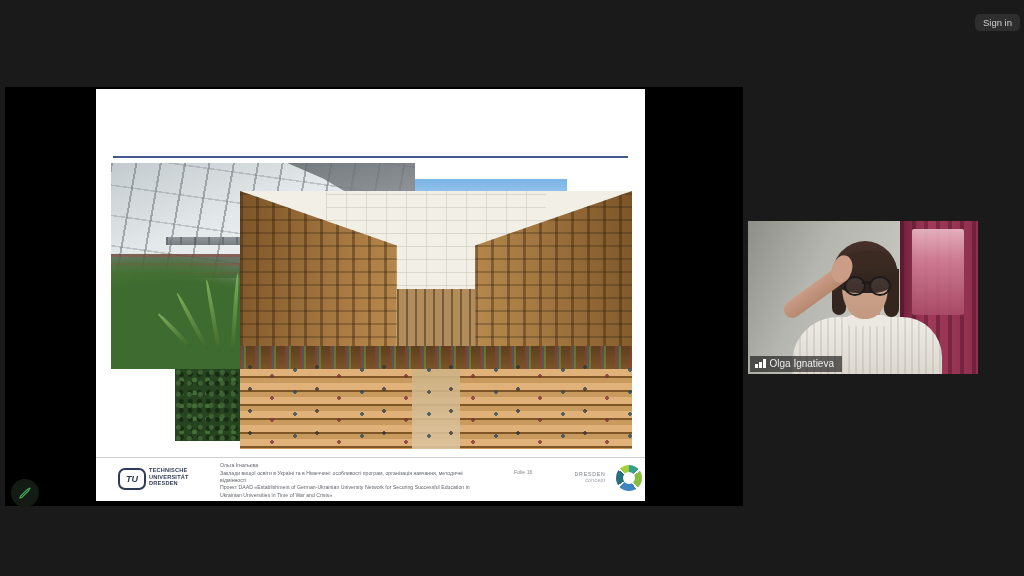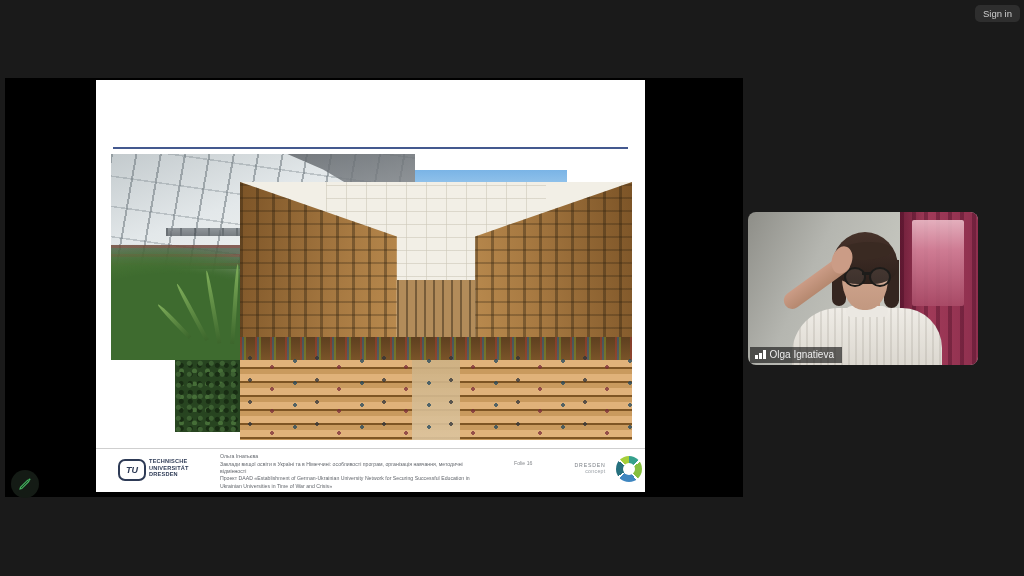--- a/index.html
+++ b/index.html
@@ -1,17 +1,17 @@
 <!DOCTYPE html>
 <html><head>
 <meta charset="utf-8">
 <style>
   html,body{margin:0;padding:0;background:#1a1a1a;width:1024px;height:576px;overflow:hidden;
     font-family:"Liberation Sans","DejaVu Sans",sans-serif;}
-  .stage{position:relative;width:1024px;height:408px;background:#1a1a1a;}
+  .stage{position:relative;width:1024px;height:408px;background:#1a1a1a;margin-top:9px;}
   .abs{position:absolute;}
 
   
   .signin{top:5px;right:4px;background:#2e2e2e;color:#cfcfcf;font-size:9.5px;
     padding:3px 8px;border-radius:5px;border:none;cursor:pointer;}
 
   
   .share{left:5px;top:78px;width:738px;height:419px;background:#000;}
 
   
@@ -102,21 +102,21 @@
     font-size:6.5px;letter-spacing:1px;line-height:1.3;transform:scale(.8);transform-origin:0 0;}
   .concept-text .c2{letter-spacing:.4px;color:#9aa0a6;}
   .concept-swirl{left:520px;top:376px;width:26px;height:26px;border-radius:50%;
     background:conic-gradient(#35a08c 0 48deg,#fff 48deg 58deg,#86bf3f 58deg 138deg,#fff 138deg 148deg,
       #3f86c0 148deg 226deg,#fff 226deg 236deg,#26707e 236deg 308deg,#fff 308deg 318deg,#a6cf3a 318deg 360deg);}
   .concept-swirl::after{content:"";position:absolute;left:7px;top:7px;width:12px;height:12px;
     border-radius:50%;background:#fff;}
 
   
   .video{left:748px;top:212px;width:230px;height:153px;overflow:hidden;cursor:pointer;
-    background:linear-gradient(115deg,#8e8e88 0%,#b5b6b0 30%,#c9cac2 65%,#c2c3bb 100%);border-radius:8px;}
+    background:linear-gradient(115deg,#8e8e88 0%,#b5b6b0 30%,#c9cac2 65%,#c2c3bb 100%);}
   .curtain{right:0;top:0;width:78px;height:100%;
     background:repeating-linear-gradient(90deg,rgba(60,8,30,.35) 0 4px,rgba(255,255,255,0) 4px 12px),
       linear-gradient(90deg,#6f1f3a,#a03a58 35%,#8e2f4e 100%);}
   .curtain-window{right:14px;top:8px;width:52px;height:86px;border-radius:2px;
     background:linear-gradient(180deg,#ecbcc8 0%,#d4839a 35%,#aa4c68 100%);opacity:.9;}
   .person-body{left:44px;top:96px;width:150px;height:57px;border-radius:46px 40px 0 0;
     background:repeating-linear-gradient(90deg,rgba(150,145,135,.22) 0 2px,transparent 2px 7px),
       linear-gradient(#efece6,#dcd8d0);}
   .person-neck{left:106px;top:86px;width:26px;height:16px;background:#c49880;}
   .person-collar{left:98px;top:94px;width:42px;height:11px;border-radius:6px;background:#ebe8e2;}

